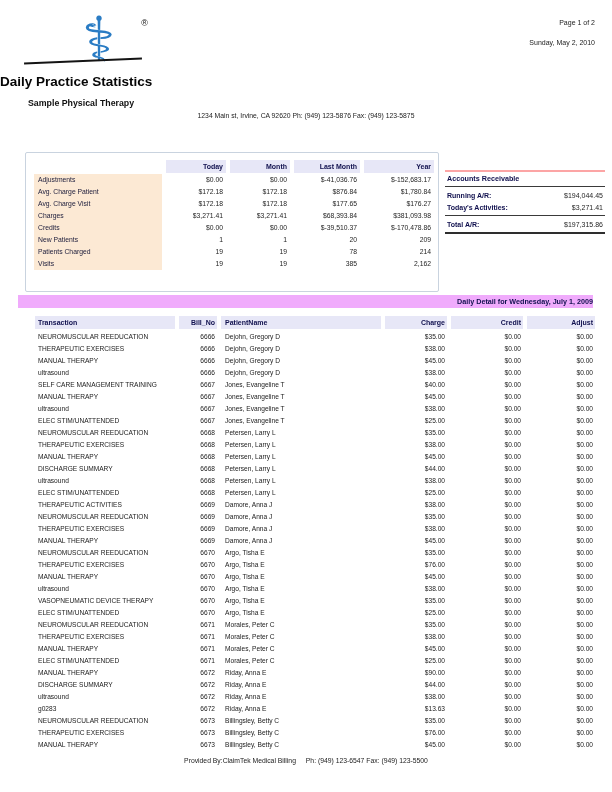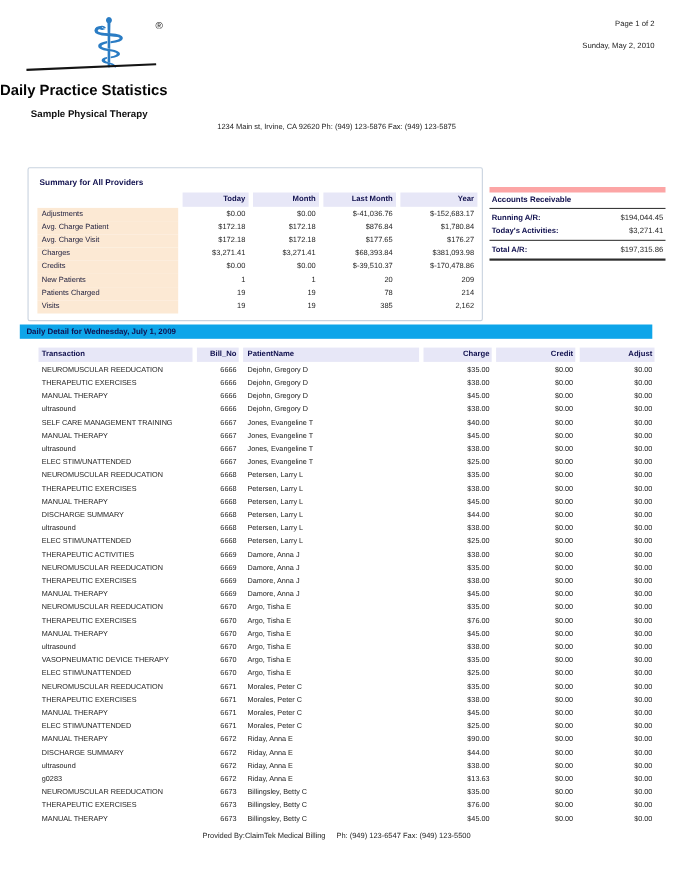--- a/index.html
+++ b/index.html
@@ -26,29 +26,29 @@
   .sum-row { display:grid; grid-template-columns:128px 60px 60px 66px 70px; column-gap:4px; }
   .sum-cell { height:12px; line-height:12px; font-size:6.8px; overflow:hidden; white-space:nowrap; }
   #summary-head { margin-bottom:1px; }
   .sum-label-head { background:transparent; }
   .sum-col-head { background:#e7e7f7; font-weight:bold; color:#10104e; text-align:right; padding-right:3px; height:13px; line-height:13px; font-size:7px; }
   .sum-label { background:#fce9d4; padding-left:4px; color:#1b1b3a; }
   .sum-val { text-align:right; padding-right:3px; color:#1e1e1e; }
 
   
   .ar-box { position:absolute; left:445px; top:170px; width:160px; font-size:7px; color:#1e1e1e; }
-  .ar-title { font-weight:bold; color:#10104e; font-size:7.2px; border-top:5px solid #fca5a5; border-bottom:1px solid #3a3a3a; padding:2px 2px 3px; }
+  .ar-title { font-weight:bold; color:#10104e; font-size:7.2px; border-top:2px solid #fca5a5; border-bottom:1px solid #3a3a3a; padding:2px 2px 3px; }
   .ar-row { display:flex; justify-content:space-between; padding:5px 2px 0; }
   .ar-row .lbl { font-weight:bold; color:#10104e; }
   .ar-row.last { padding-bottom:4px; border-bottom:1px solid #3a3a3a; }
   .ar-total { display:flex; justify-content:space-between; padding:5px 2px 4px; border-bottom:2px solid #2e2e2e; }
   .ar-total .lbl { font-weight:bold; color:#10104e; }
 
   
-  .detail-bar { position:absolute; left:18px; top:295px; width:575px; height:13px; background:#0ea5e9; color:#10104e; font-weight:bold; font-size:7.2px; line-height:13px; padding-left:6px; }
+  .detail-bar { position:absolute; left:18px; top:295px; width:575px; height:13px; background:#f0abfc; color:#10104e; font-weight:bold; font-size:7.2px; line-height:13px; padding-left:6px;text-align:right; }
   .detail-table { position:absolute; left:35px; top:316px; width:556px; }
   .det-row { display:grid; grid-template-columns:140px 38px 160px 62px 72px 68px; column-gap:4px; }
   .det-cell { height:12px; line-height:12px; font-size:6.6px; color:#1a1a1a; white-space:nowrap; overflow:hidden; }
   #detail-head { display:grid; grid-template-columns:140px 38px 160px 62px 72px 68px; column-gap:4px; margin-bottom:2px; }
   .det-head-cell { background:#e7e7f7; font-weight:bold; color:#10104e; height:13px; line-height:13px; font-size:7px; }
   .c-tx  { text-align:left; padding-left:3px; }
   .c-bill{ text-align:right; padding-right:2px; }
   .c-pat { text-align:left; padding-left:4px; }
   .c-chg { text-align:right; padding-right:2px; }
   .c-crd { text-align:right; padding-right:2px; }
@@ -72,21 +72,20 @@
   <div class="page-meta">
     <div class="page-number">Page 1 of 2</div>
     <div class="print-date">Sunday, May 2, 2010</div>
   </div>
 
   <div class="report-title">Daily Practice Statistics</div>
   <div class="practice-name">Sample Physical Therapy</div>
   <div class="practice-address">1234 Main st, Irvine, CA 92620 Ph: (949) 123-5876 Fax: (949) 123-5875</div>
 
   <div class="summary-box">
-    <div class="summary-title">Summary for All Providers</div>
     <div class="sum-row" id="summary-head">
         <div class="sum-cell sum-label-head"></div>
         <div class="sum-cell sum-col-head">Today</div>
         <div class="sum-cell sum-col-head">Month</div>
         <div class="sum-cell sum-col-head">Last Month</div>
         <div class="sum-cell sum-col-head">Year</div>
       </div>
     <div id="summary-rows">
         <div class="sum-row">
           <div class="sum-cell sum-label">Adjustments</div>

